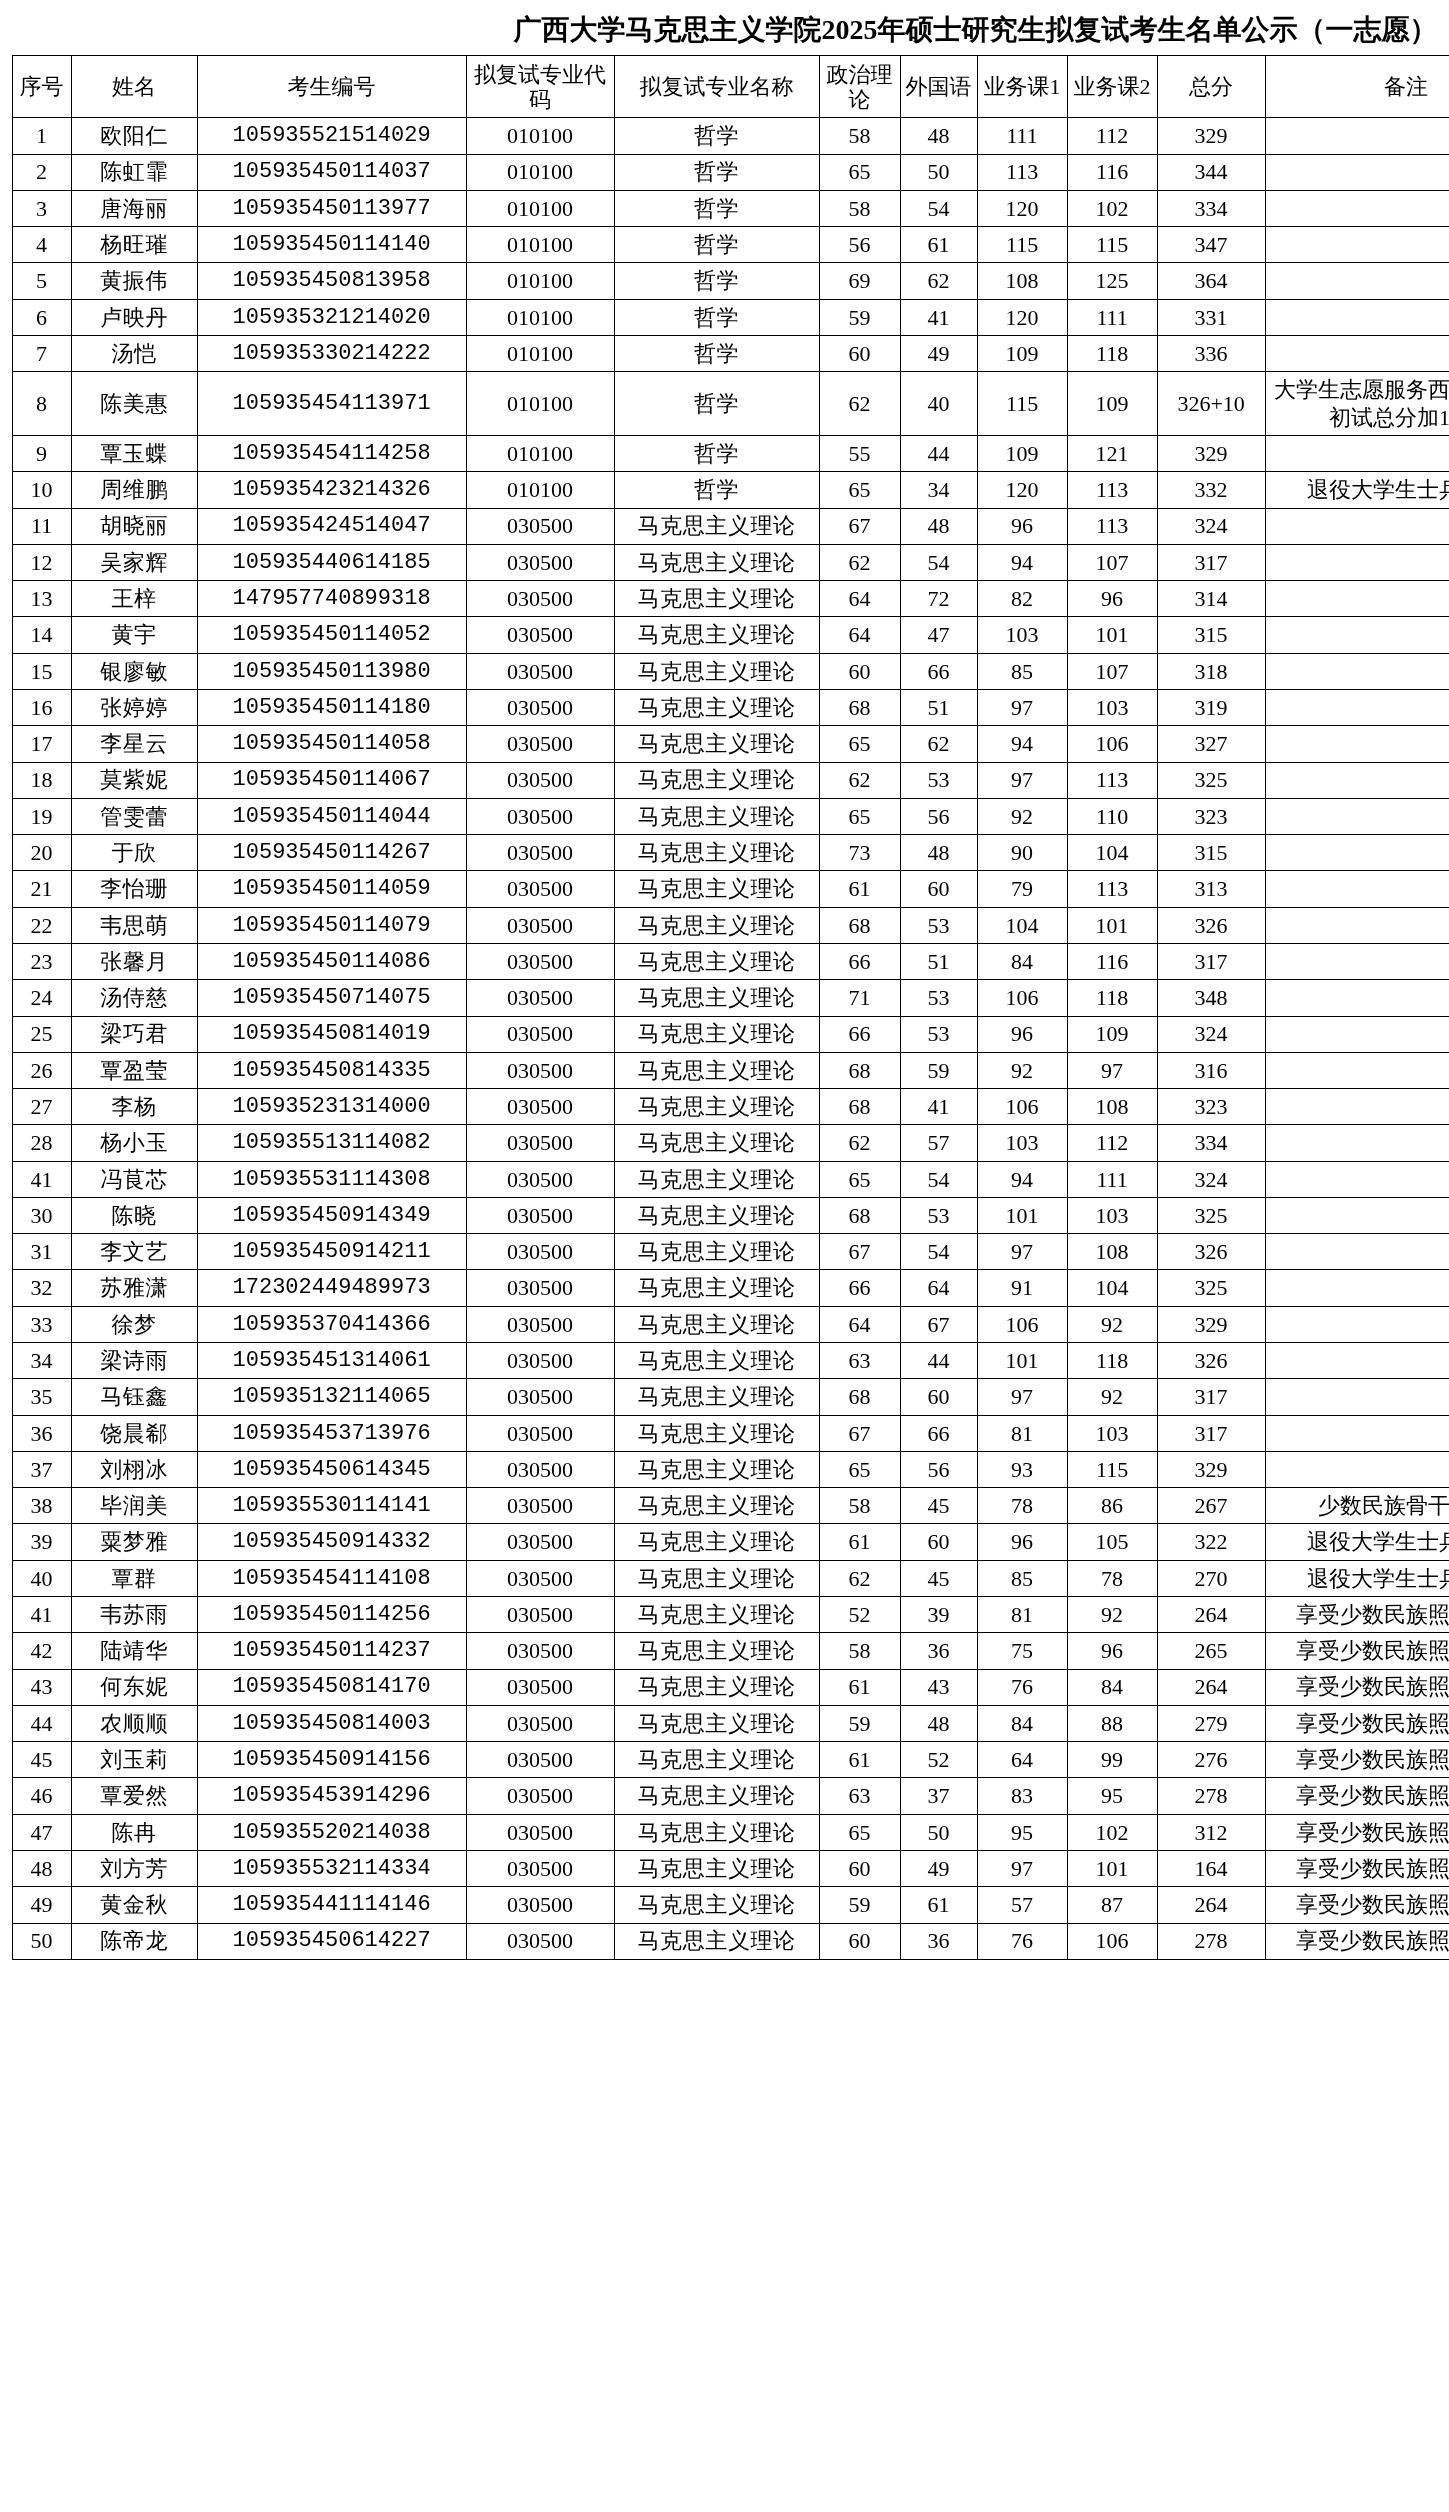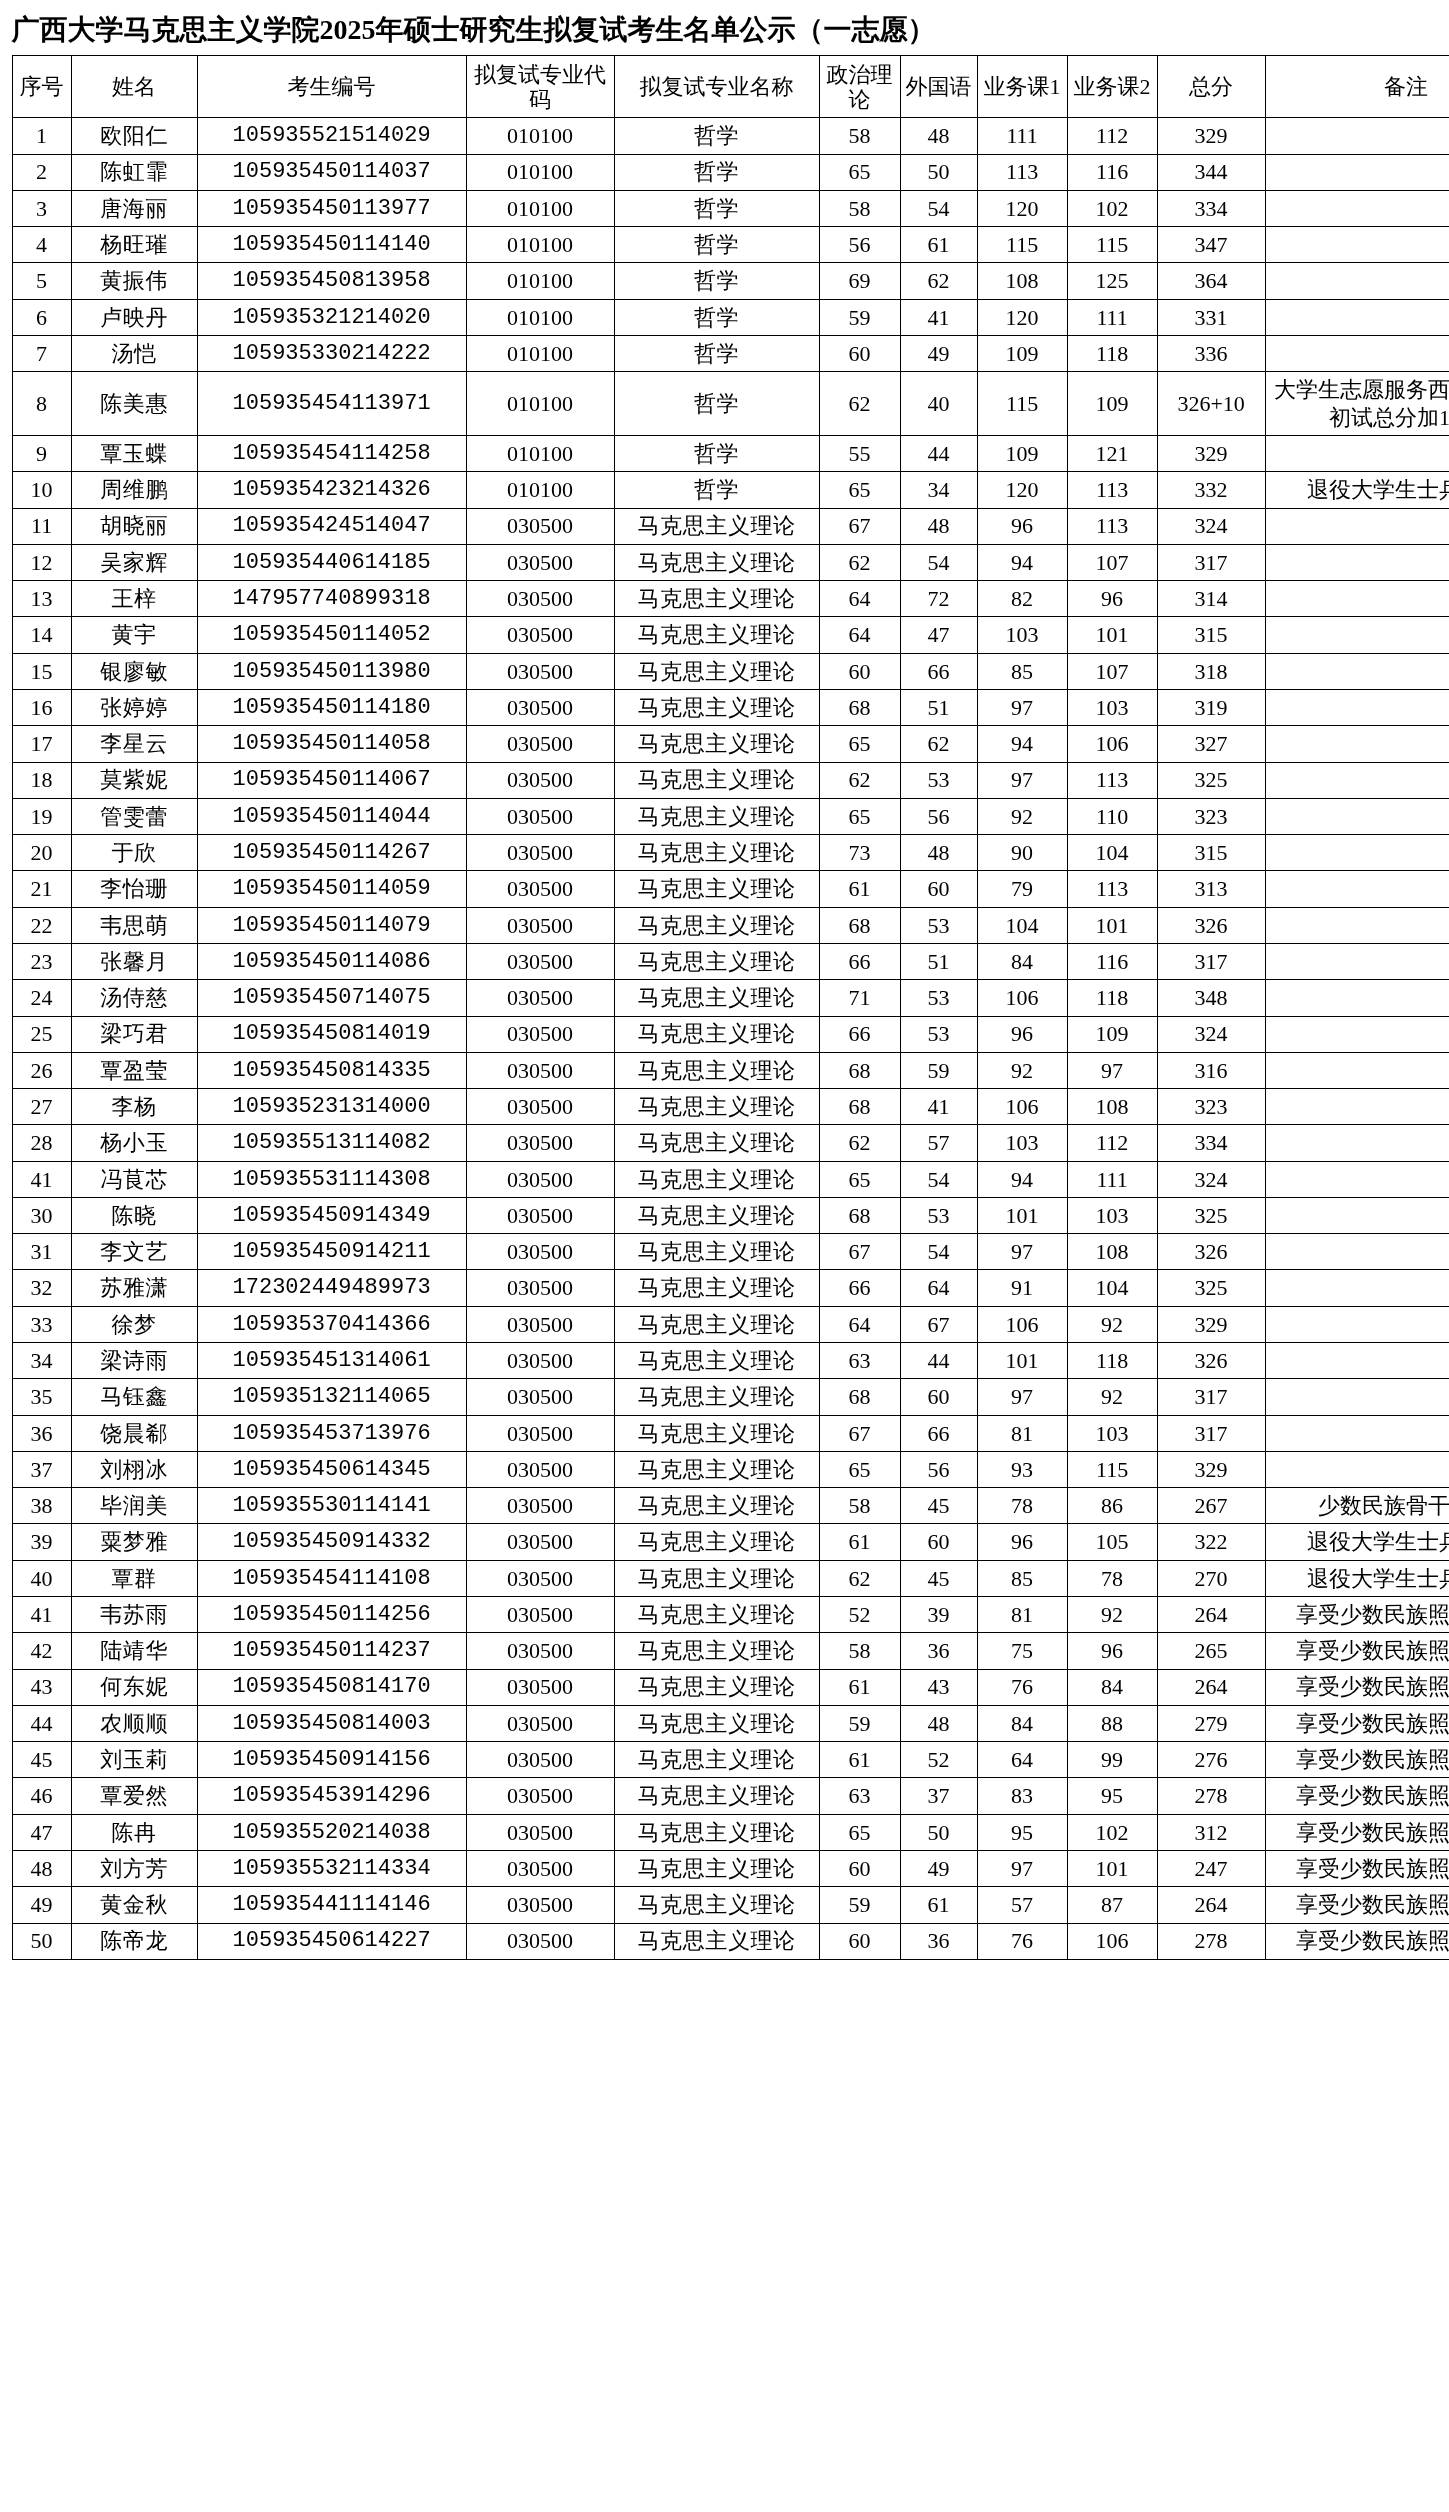--- a/index.html
+++ b/index.html
@@ -10,21 +10,21 @@
   body {
     font-family: "Liberation Serif", "DejaVu Serif", serif;
     color: #000000;
   }
   .page {
     width: 1449px;
     box-sizing: border-box;
     padding: 9px 11.6px 0 11.6px;
   }
   .doc-title {
-    text-align: left;
+    text-align: right;
     font-size: 28px;
     font-weight: bold;
     letter-spacing: 0px;
     line-height: 1.2;
     padding: 3.9px 0 9px 0;
   }
   table.main {
     border-collapse: collapse;
     width: 1426px;
     table-layout: fixed;
@@ -724,21 +724,21 @@
         <tr>
           <td>48</td>
           <td class="name">刘方芳</td>
           <td class="code">105935532114334</td>
           <td>030500</td>
           <td class="mname">马克思主义理论</td>
           <td>60</td>
           <td>49</td>
           <td>97</td>
           <td>101</td>
-          <td>247</td>
+          <td>164</td>
           <td class="remark">享受少数民族照顾政策</td>
         </tr>
         <tr>
           <td>49</td>
           <td class="name">黄金秋</td>
           <td class="code">105935441114146</td>
           <td>030500</td>
           <td class="mname">马克思主义理论</td>
           <td>59</td>
           <td>61</td>

